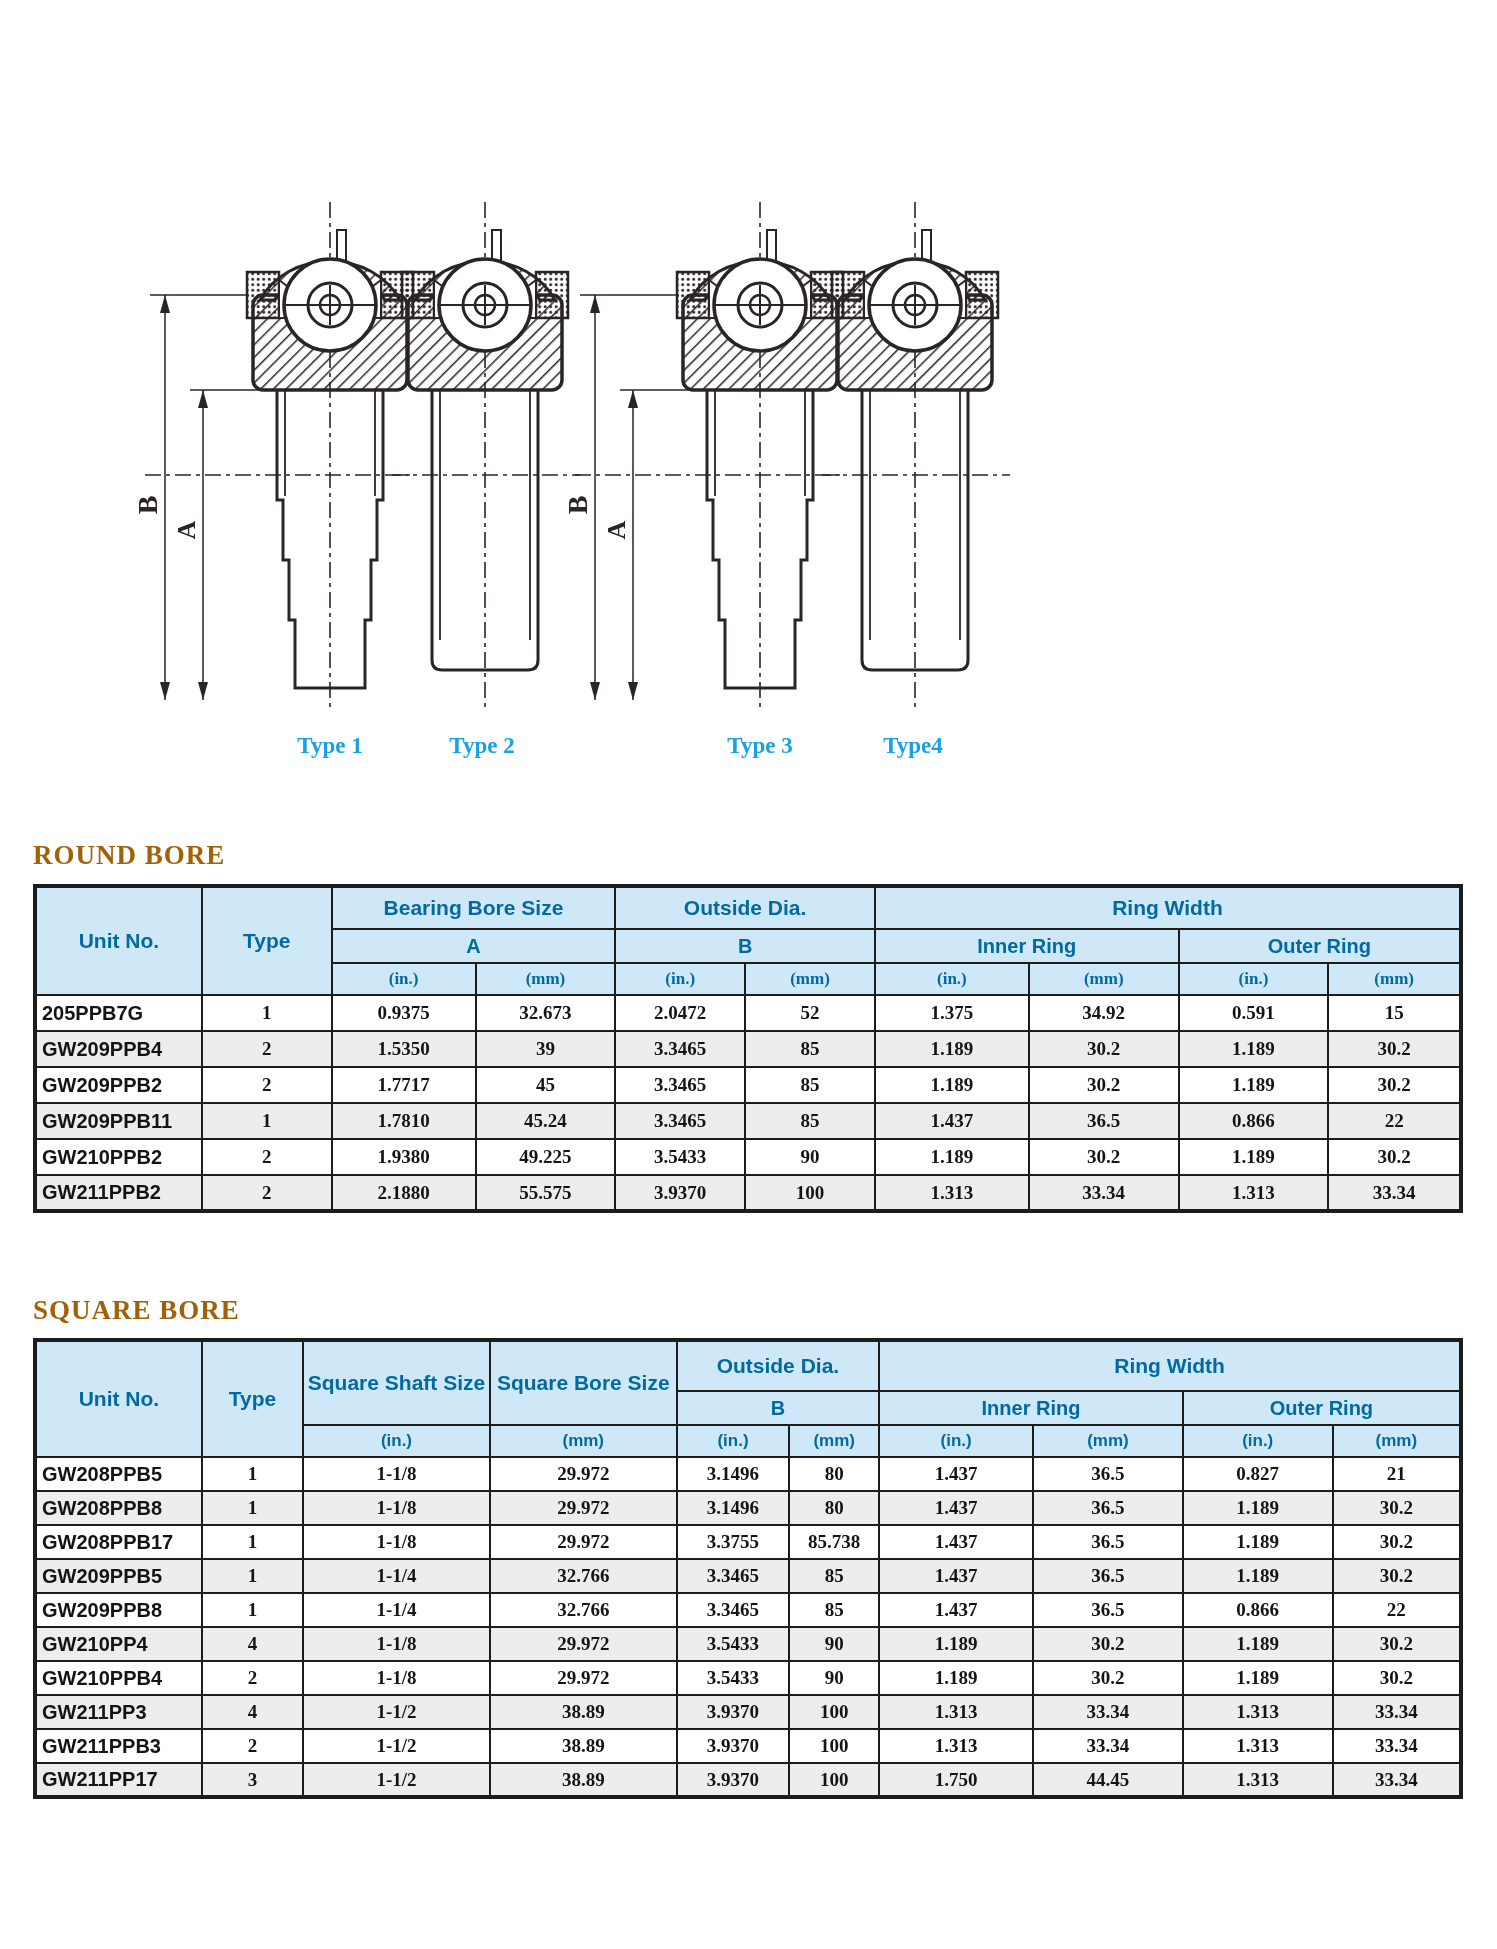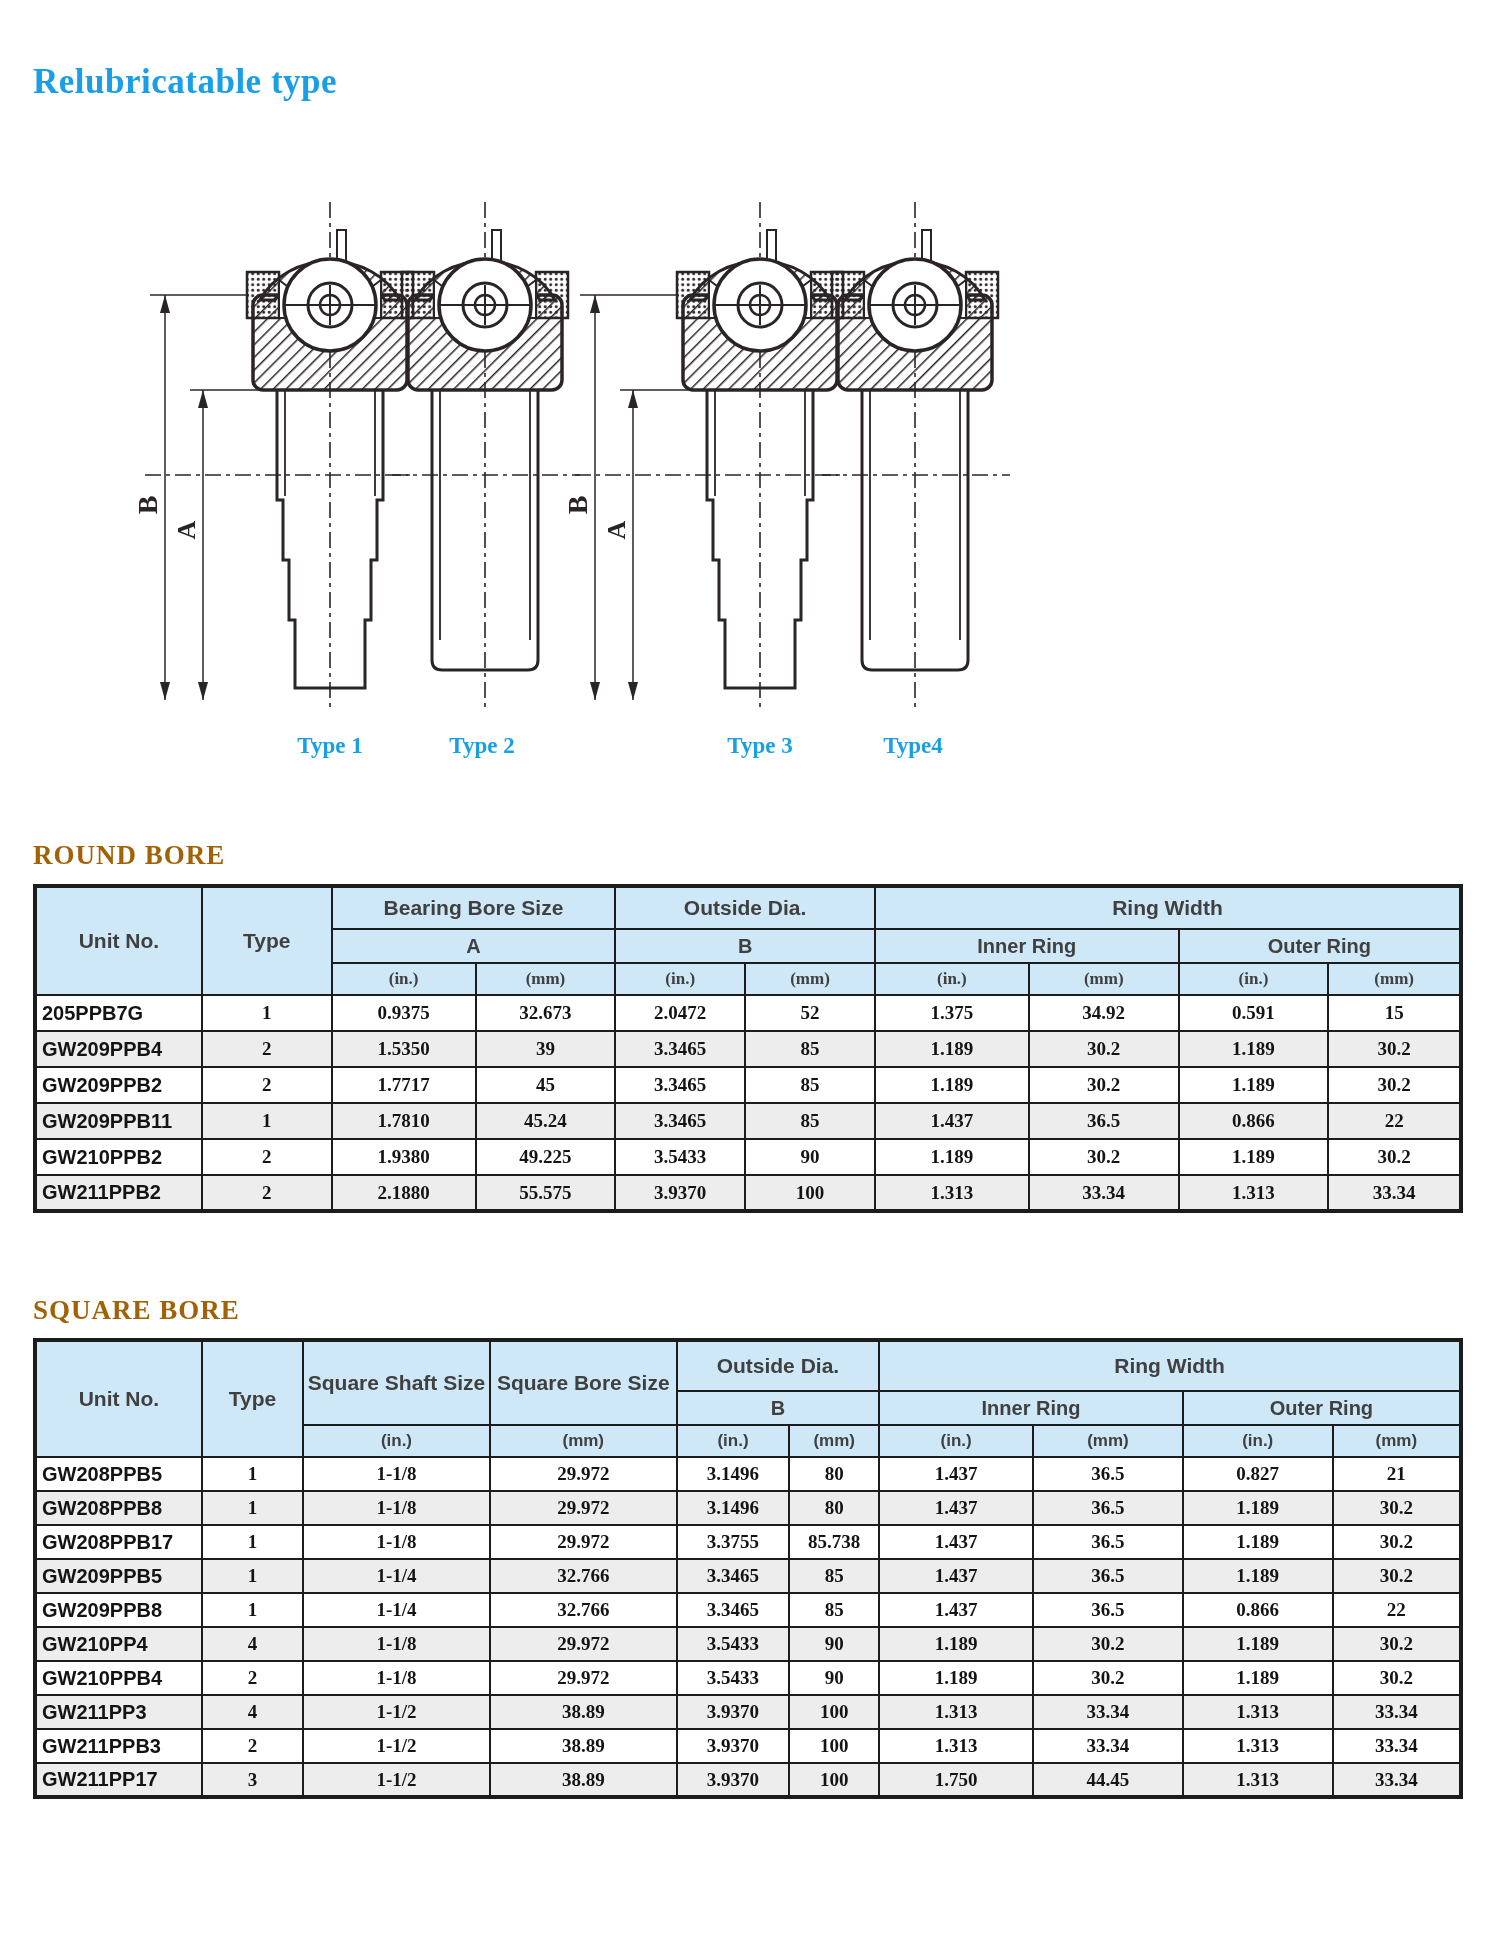--- a/index.html
+++ b/index.html
@@ -37,21 +37,21 @@
     border:4px solid #1c1c1c;
   }
   #round-table{top:884px;}
   #square-table{top:1338px;}
   .data-table th,.data-table td{
     border:2px solid #1c1c1c;overflow:hidden;white-space:nowrap;padding:0;
   }
   .data-table th{
     background:var(--hdrbg,#cfe8f7);
     font-family:"Liberation Sans",sans-serif;font-weight:bold;
-    font-size:21px;color:#404040;text-align:center;
+    font-size:21px;color:#0369a1;text-align:center;
   }
   tr.hrow-1 th{height:40px;}
   tr.hrow-2 th{height:32px;font-size:20px;}
   tr.hrow-units th{height:30px;font-size:17px;margin-left:8px;}
   #round-table tr.hrow-units th{font-family:"Liberation Serif",serif;}
   #square-table tr.hrow-1 th{height:48px;}
   #square-table th.twoline{line-height:1.15;}
   .data-table td{
     font-family:"Liberation Serif",serif;font-weight:bold;font-size:19px;
     text-align:center;color:#141414;
@@ -74,21 +74,20 @@
       <pattern id="ht" width="9" height="9" patternUnits="userSpaceOnUse" patternTransform="rotate(45)">
         <line x1="0" y1="0" x2="0" y2="9" stroke="#2b2427" stroke-width="3"></line>
       </pattern>
       <pattern id="kn" width="5.5" height="5.5" patternUnits="userSpaceOnUse">
         <circle cx="2.2" cy="2.2" r="1.5" fill="#2b2427"></circle>
       </pattern>
     </defs>
   </svg>
 
   <div id="doc-title">
-    <div>Relubricatable  type</div>
   </div>
 
   <div id="diagrams">
     <div id="svg-slot-1" class="bearing-svg" style="left:135px"><svg width="280" height="510" viewBox="-110 0 280 510">
           <line x1="85" y1="2" x2="85" y2="508" stroke="#2b2427" stroke-width="1.6" stroke-dasharray="16 5 4 5"></line>
           <line x1="-100" y1="275" x2="182" y2="275" stroke="#2b2427" stroke-width="1.6" stroke-dasharray="16 5 4 5"></line>
           <path d="M15,100 A78,70 0 0 1 155,100 L140,100 A62,48 0 0 0 30,100 Z" fill="url(#ht)" stroke="#2b2427" stroke-width="3"></path>
           <rect x="92" y="30" width="9" height="34" fill="#fff" stroke="#2b2427" stroke-width="2"></rect>
           <rect x="8" y="95" width="154" height="95" rx="10" fill="url(#ht)" stroke="#2b2427" stroke-width="3.5"></rect>
           <rect x="2" y="72" width="32" height="46" fill="url(#kn)" stroke="#2b2427" stroke-width="2.5"></rect>

